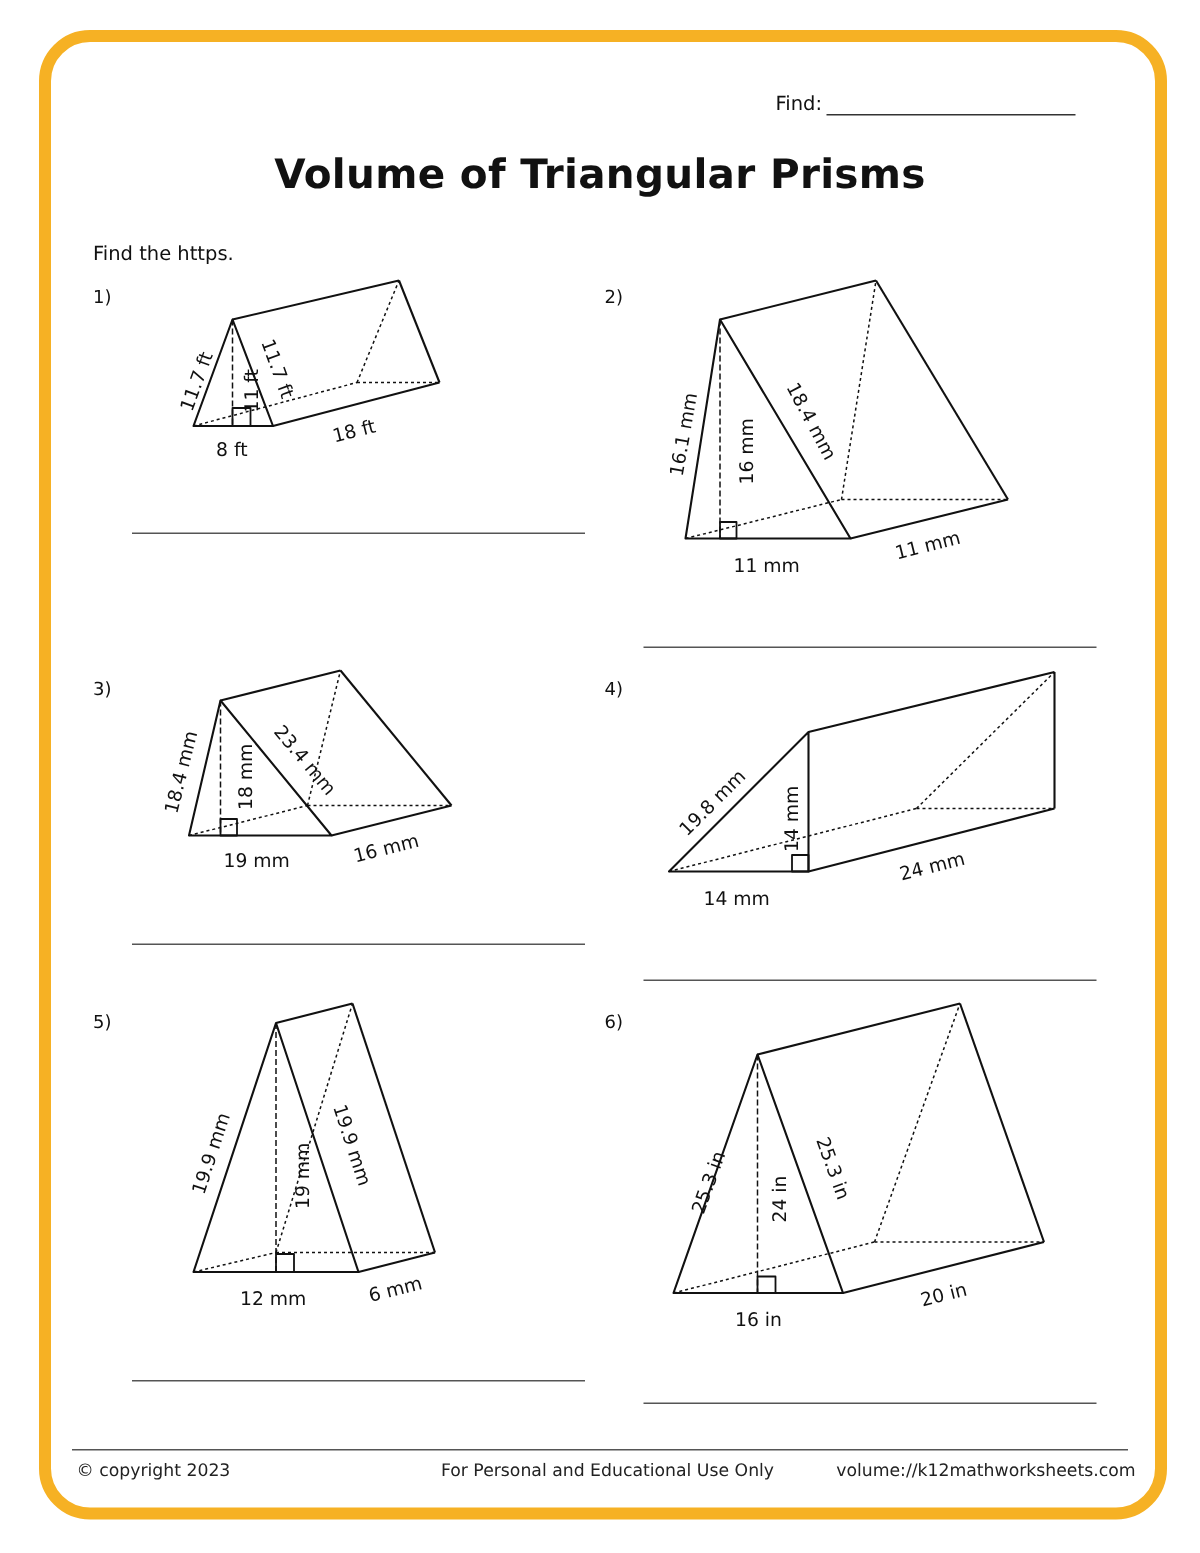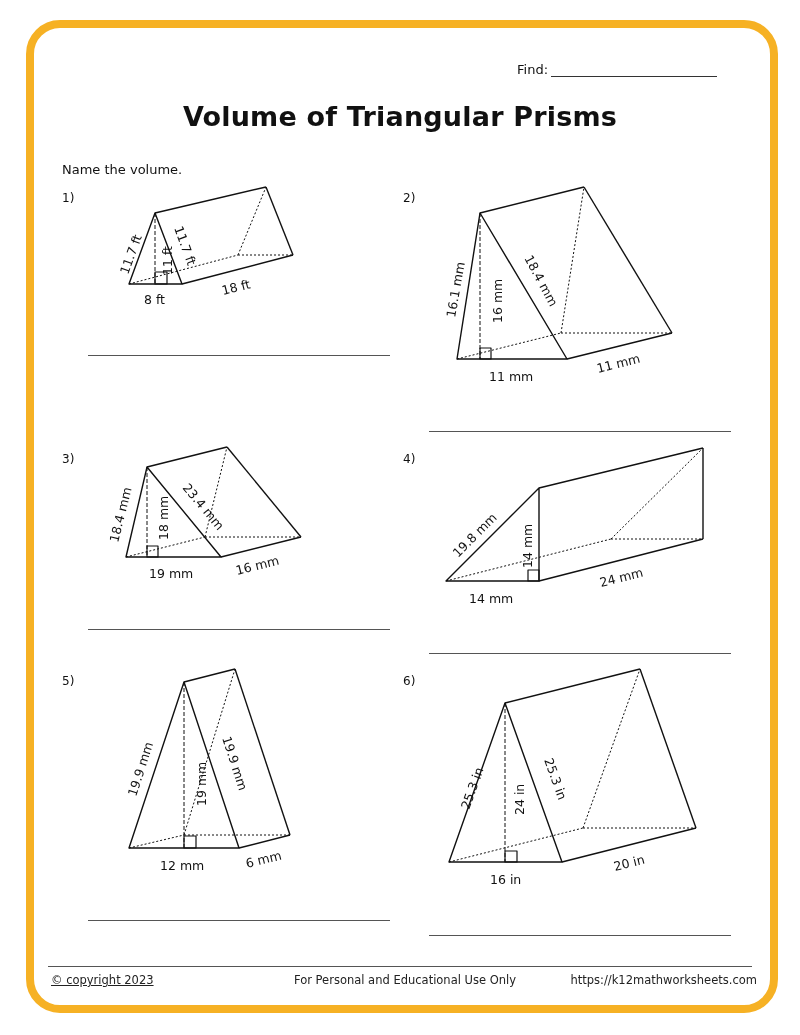--- a/index.html
+++ b/index.html
@@ -19,21 +19,21 @@
 </head>
 <body>
 
 <div class="frame"></div>
 
 <div class="name-row">
   <span>Find:</span><span class="name-line"></span>
 </div>
 
 <div class="title">Volume of Triangular Prisms</div>
-<div class="instructions">Name the volume.</div>
+<div class="instructions">Find the https.</div>
 
 <div class="qnum" style="left:62px;top:191px;">1)</div>
 <div class="qnum" style="left:403px;top:191px;">2)</div>
 <div class="qnum" style="left:62px;top:452px;">3)</div>
 <div class="qnum" style="left:403px;top:452px;">4)</div>
 <div class="qnum" style="left:62px;top:674px;">5)</div>
 <div class="qnum" style="left:403px;top:674px;">6)</div>
 
 <div class="answer-line" style="left:88px;top:355px;width:302px;"></div>
 <div class="answer-line" style="left:429px;top:431px;width:302px;"></div>
@@ -159,15 +159,15 @@
   <text transform="translate(247,868) rotate(-14)">6 mm</text>
 
   <text transform="translate(469,810) rotate(-70)">25.3 in</text>
   <text transform="translate(544,760) rotate(70)">25.3 in</text>
   <text transform="translate(524,815) rotate(-90)">24 in</text>
   <text x="490" y="884">16 in</text>
   <text transform="translate(615,871) rotate(-14)">20 in</text>
 </svg>
 
 <div class="footer-rule"></div>
-<div class="footer" style="left:51px;text-decoration:underline;">© copyright 2023</div>
+<div class="footer" style="left:51px;">© copyright 2023</div>
 <div class="footer" style="left:0;width:800px;text-align:center;margin-left:5px;">For Personal and Educational Use Only</div>
-<div class="footer" style="right:43px;">https://k12mathworksheets.com</div>
+<div class="footer" style="right:43px;">volume://k12mathworksheets.com</div>
 
 </body></html>

